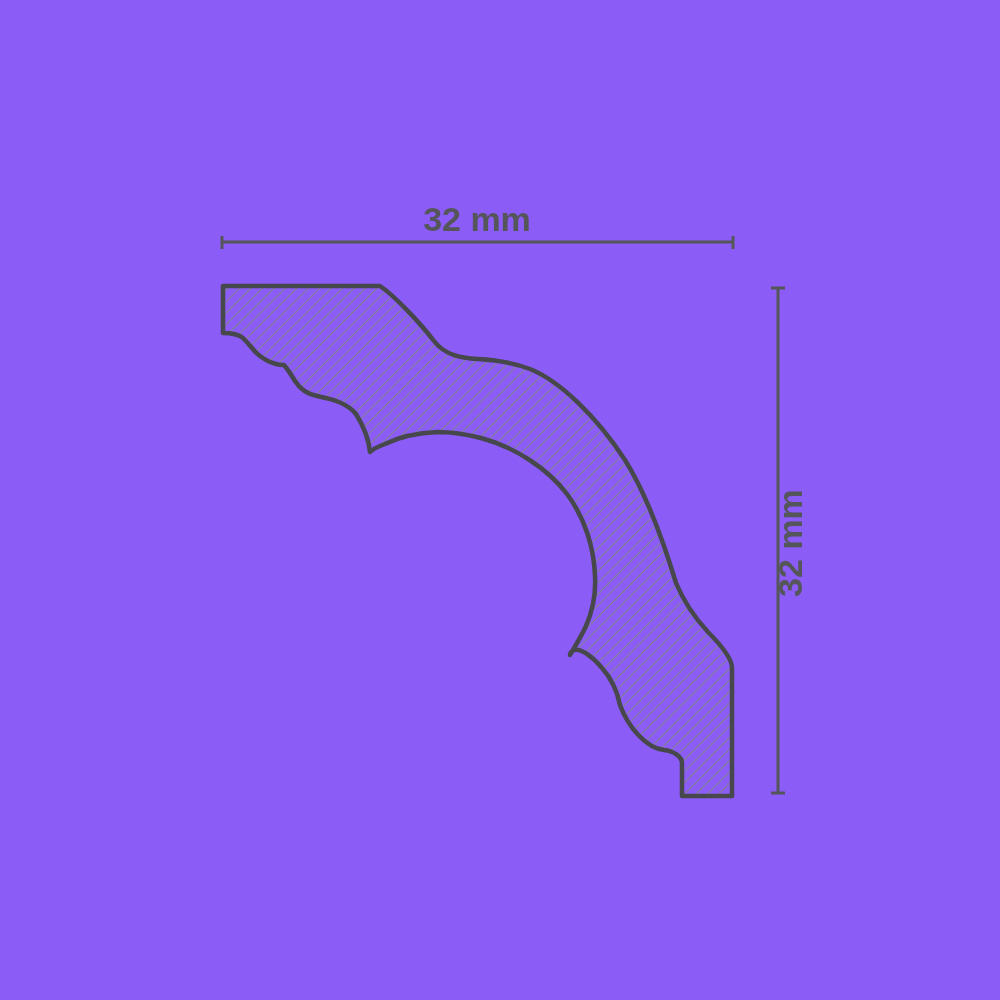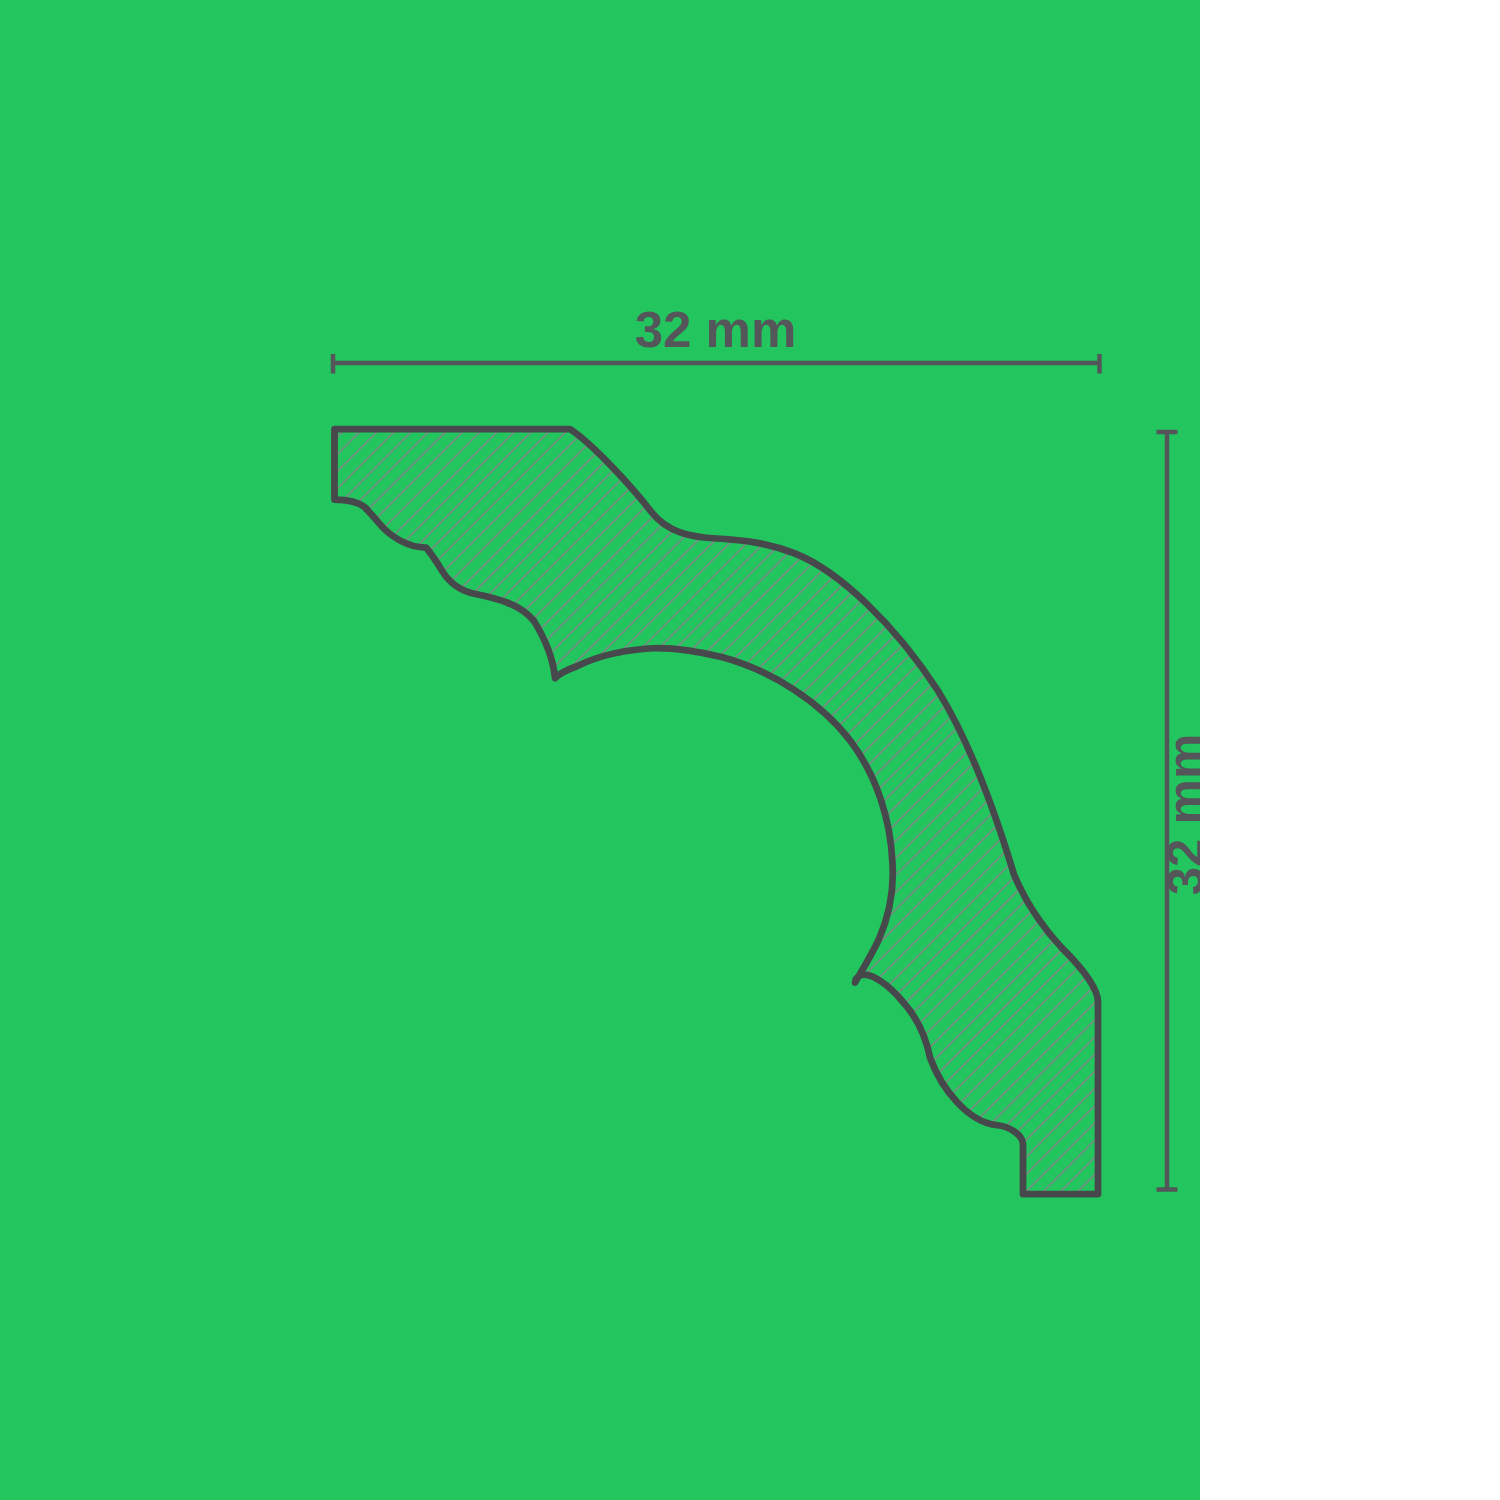--- a/index.html
+++ b/index.html
@@ -2,23 +2,23 @@
 <html><head>
 <meta charset="utf-8">
 <style>
   html, body {
     margin: 0;
     padding: 0;
     background: #ffffff;
   }
   .canvas {
     position: relative;
-    width: 800px;
+    width: 1000px;
     height: 1000px;
-    background: #22c55e;
+    background: #8b5cf6;
     overflow: hidden;
     font-family: "Liberation Sans", sans-serif;
   }
   svg.diagram {
     position: absolute;
     left: 0;
     top: 0;
     width: 1000px;
     height: 1000px;
   }

